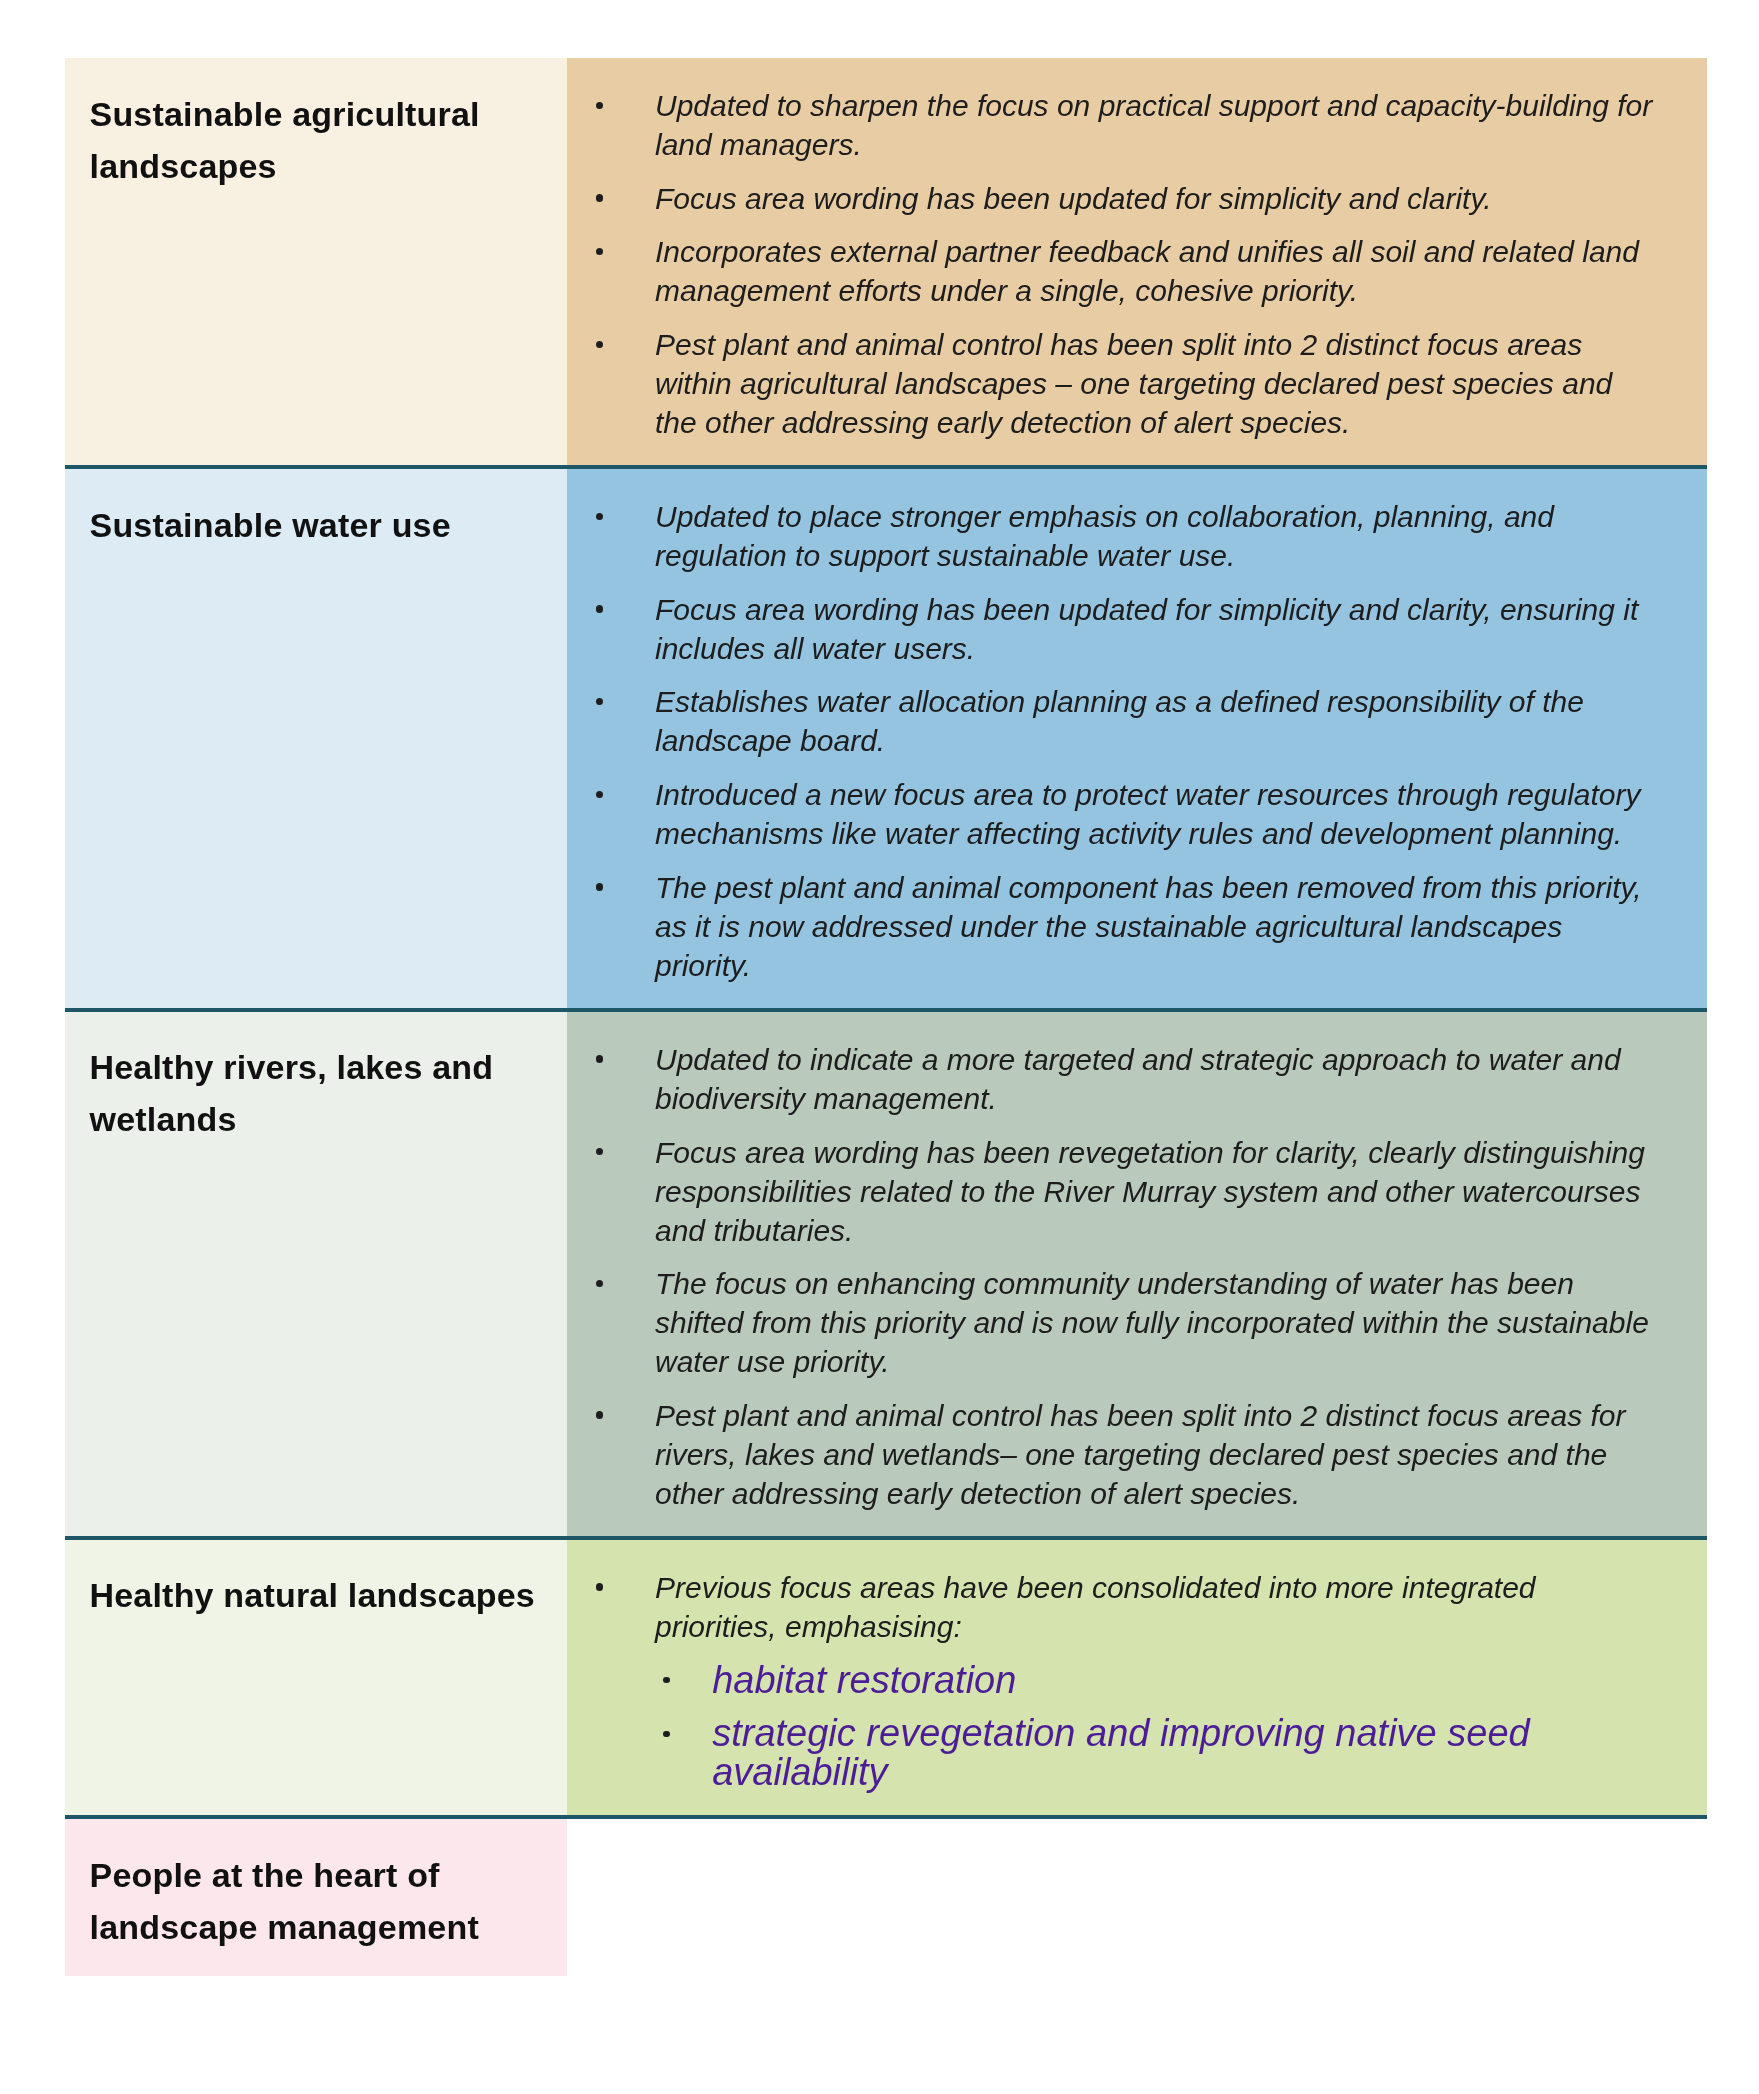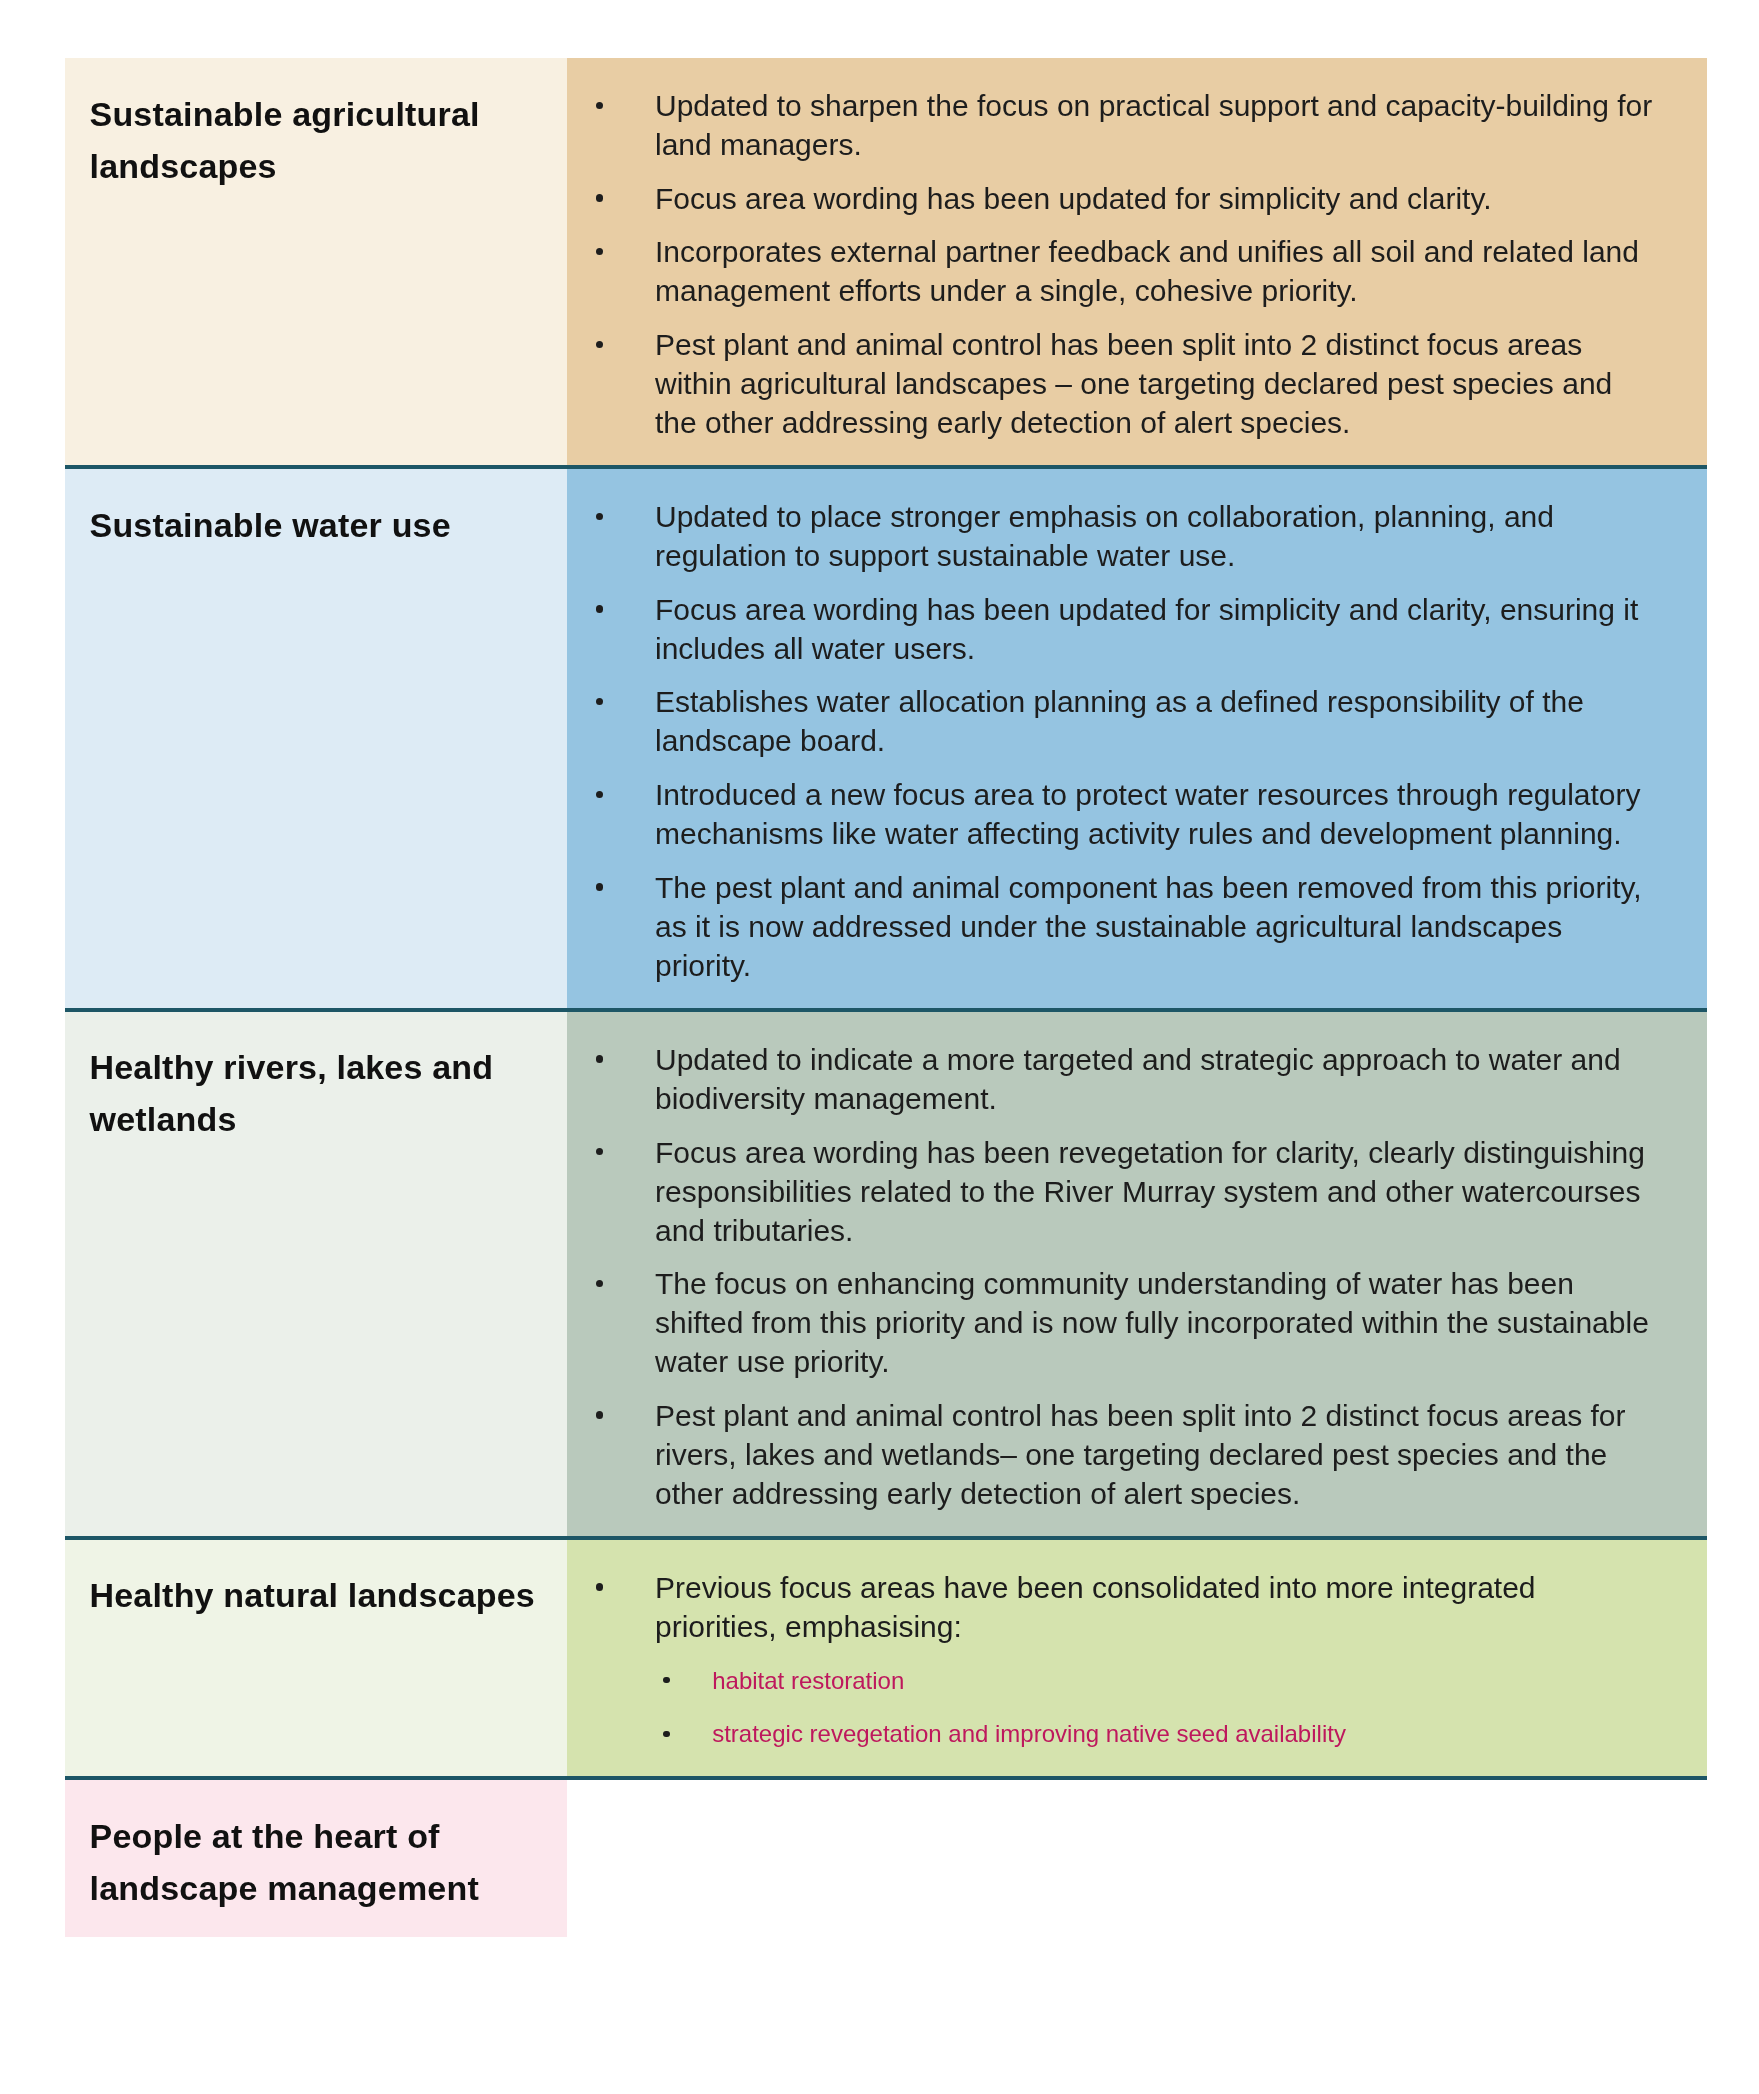--- a/index.html
+++ b/index.html
@@ -41,20 +41,21 @@
   .body-cell {
     flex: 1 1 auto;
     box-sizing: border-box;
     background: var(--body-bg);
     padding: 28px 45px 23px 29px;
   }
   ul.bullets, ul.subs {
     list-style: none;
     margin: 0;
     padding: 0;
+    font-style: italic;
   }
   ul.bullets > li {
     position: relative;
     padding-left: 59px;
     font-size: 30px;
     line-height: 39px;
     color: #1d1d1d;
   }
   ul.bullets > li + li {
     margin-top: 14.7px;
@@ -67,23 +68,23 @@
     height: 7.4px;
     border-radius: 50%;
     background: #1d1d1d;
   }
   ul.subs {
     margin: 14.7px 0 0 8.2px;
   }
   ul.subs > li {
     position: relative;
     padding-left: 49px;
-    font-size: 24px;
+    font-size: 38px;
     line-height: 39px;
-    color: #be185d;
+    color: #4c1d95;
   }
   ul.subs > li + li {
     margin-top: 14.7px;
   }
   ul.subs .dot {
     width: 6.5px;
     height: 6.5px;
     top: 16.4px;
   }
 </style>

